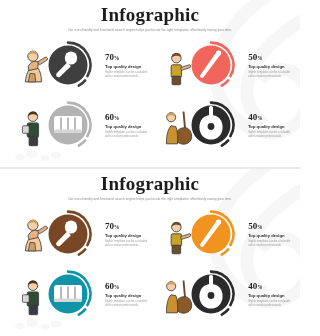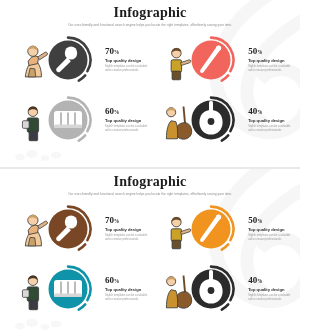--- a/index.html
+++ b/index.html
@@ -20,21 +20,21 @@
   .slide + .slide{margin-top:2px;}
 
   
   .wm{position:absolute;right:-18px;top:-6px;width:150px;height:180px;opacity:.55;pointer-events:none;}
   .wm-dots{position:absolute;left:12px;bottom:4px;width:60px;height:16px;opacity:.5;pointer-events:none;}
 
   .header{position:relative;text-align:center;padding-top:5px;}
   .title{
     font-family:"Liberation Serif", serif;
     font-weight:bold;
-    font-size:14px;
+    font-size:19px;
     color:#1d1d1d;
     letter-spacing:.2px;
     line-height:1.1;
     margin:0;
     text-align:center;
   }
   .subtitle{
     font-size:3.2px;
     color:#8a8a8a;
     margin:2.5px 0 0 0;

